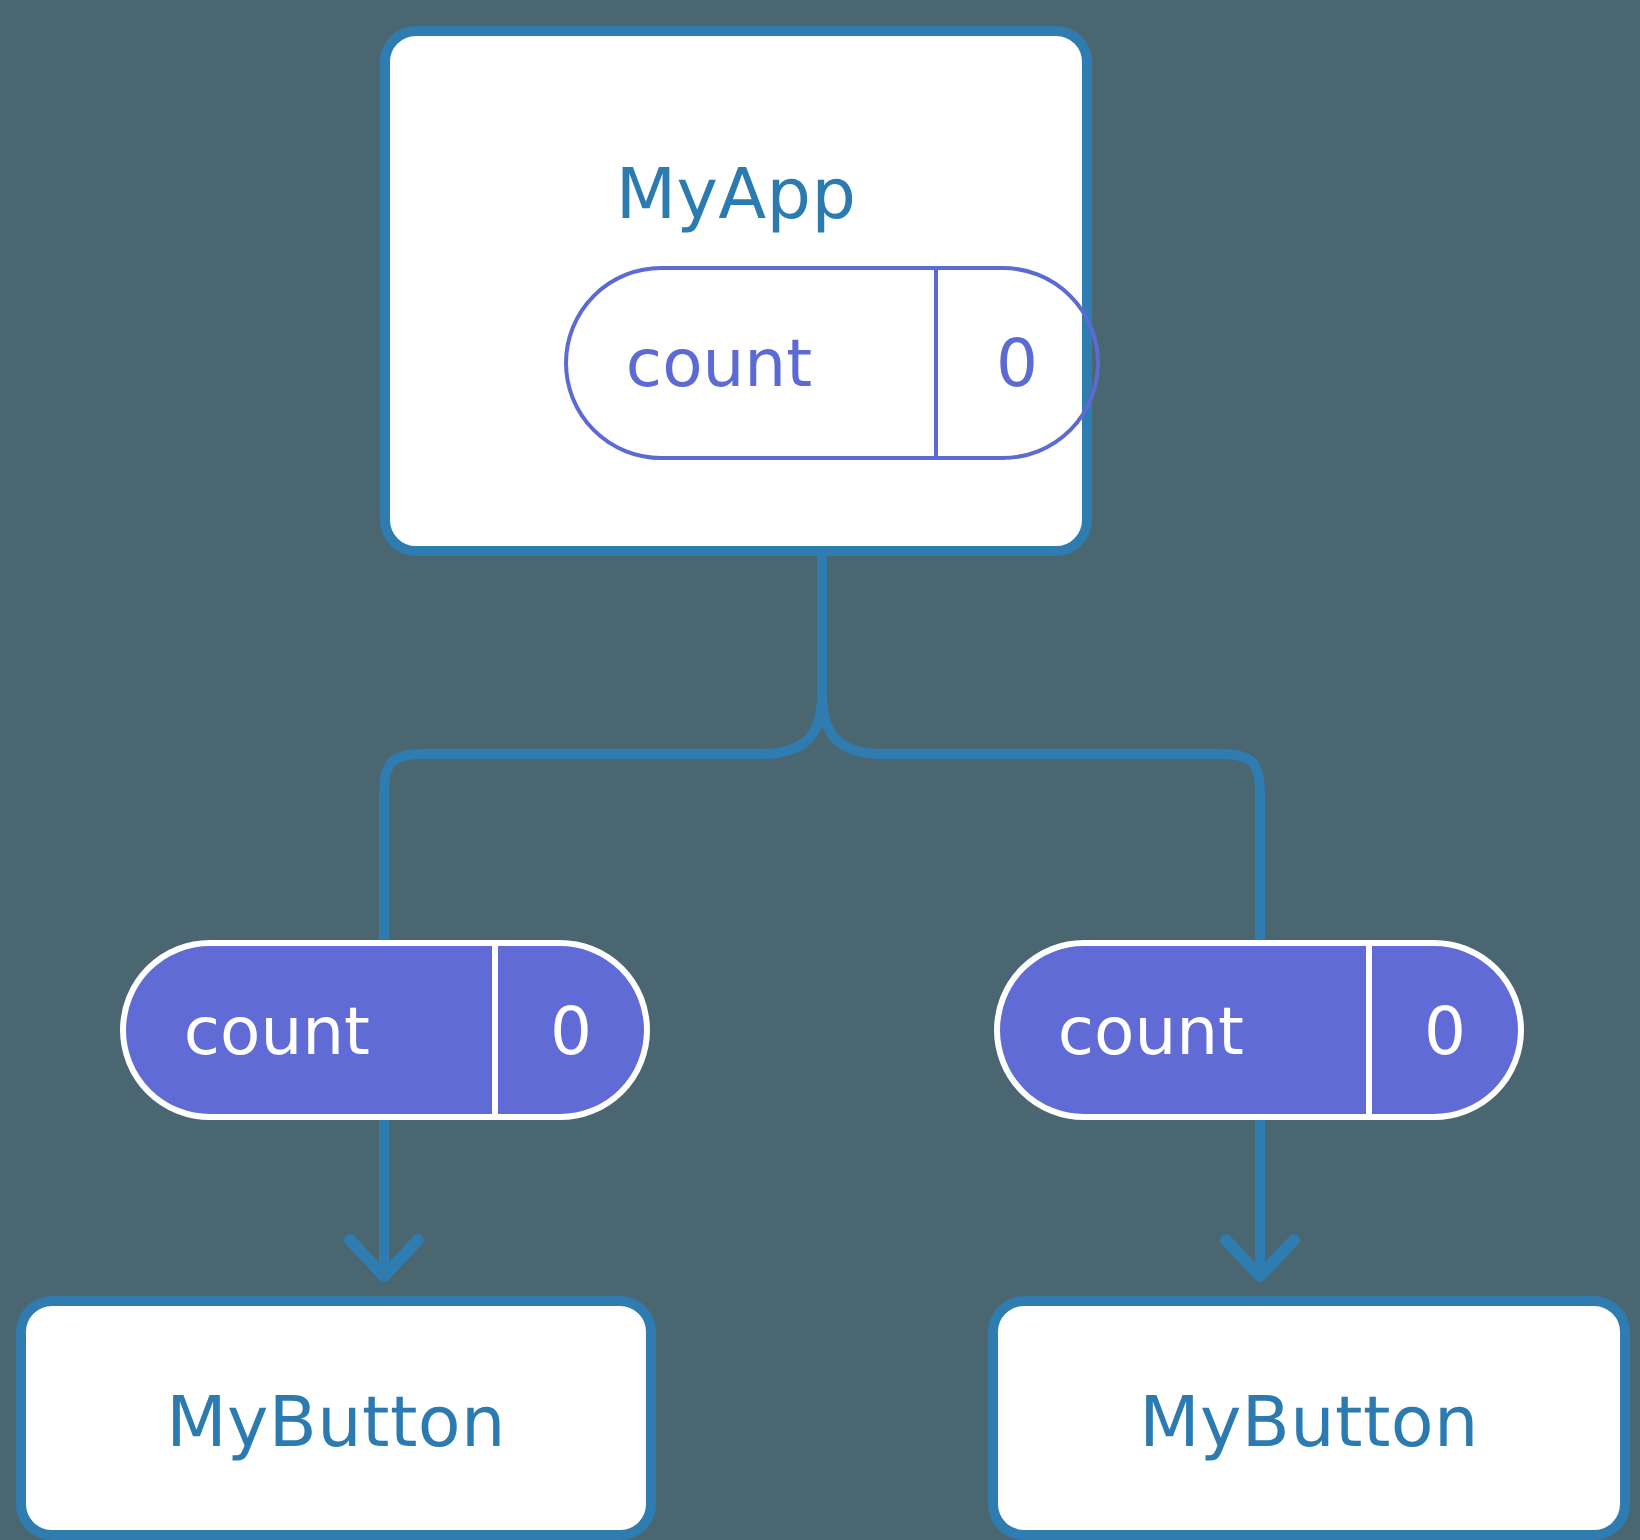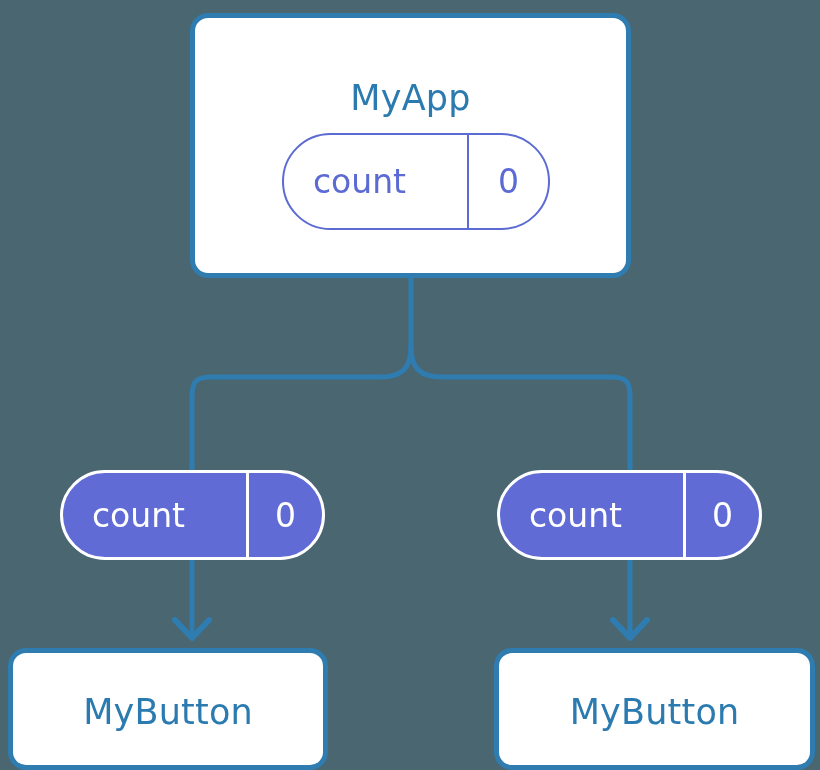--- a/index.html
+++ b/index.html
@@ -113,21 +113,21 @@
     <path d="M 411,347 C 411,370 422,377 442,377 L 610,377
              C 626,377 630,381 630,397 L 630,470" fill="none" stroke="#2e7cb0" stroke-width="5" stroke-linecap="round" stroke-linejoin="round"></path>
 
     <path d="M 192,560 L 192,636" fill="none" stroke="#2e7cb0" stroke-width="5" stroke-linecap="round"></path>
     <path d="M 175,620 L 192,638 L 209,620" fill="none" stroke="#2e7cb0" stroke-width="6" stroke-linecap="round" stroke-linejoin="round"></path>
 
     <path d="M 630,560 L 630,636" fill="none" stroke="#2e7cb0" stroke-width="5" stroke-linecap="round"></path>
     <path d="M 613,620 L 630,638 L 647,620" fill="none" stroke="#2e7cb0" stroke-width="6" stroke-linecap="round" stroke-linejoin="round"></path>
   </svg>
 
-  <div class="component-box" style="left:190px; top:13px; width:441px; height:265px;">
+  <div class="component-box" style="left:190px; top:13px; width:356px; height:265px;">
     <div class="component-title" style="top:60px;">MyApp</div>
 
     <div class="state-pill outline" style="left:87px; top:115px; width:268px; height:97px;">
       <div class="pill-key" style="width:175px;">count</div>
       <div class="pill-val" style="width:93px;">0</div>
     </div>
   </div>
 
   <div class="state-pill filled" style="left:60px; top:470px; width:265px; height:90px;">
     <div class="pill-key" style="width:177px;">count</div>

